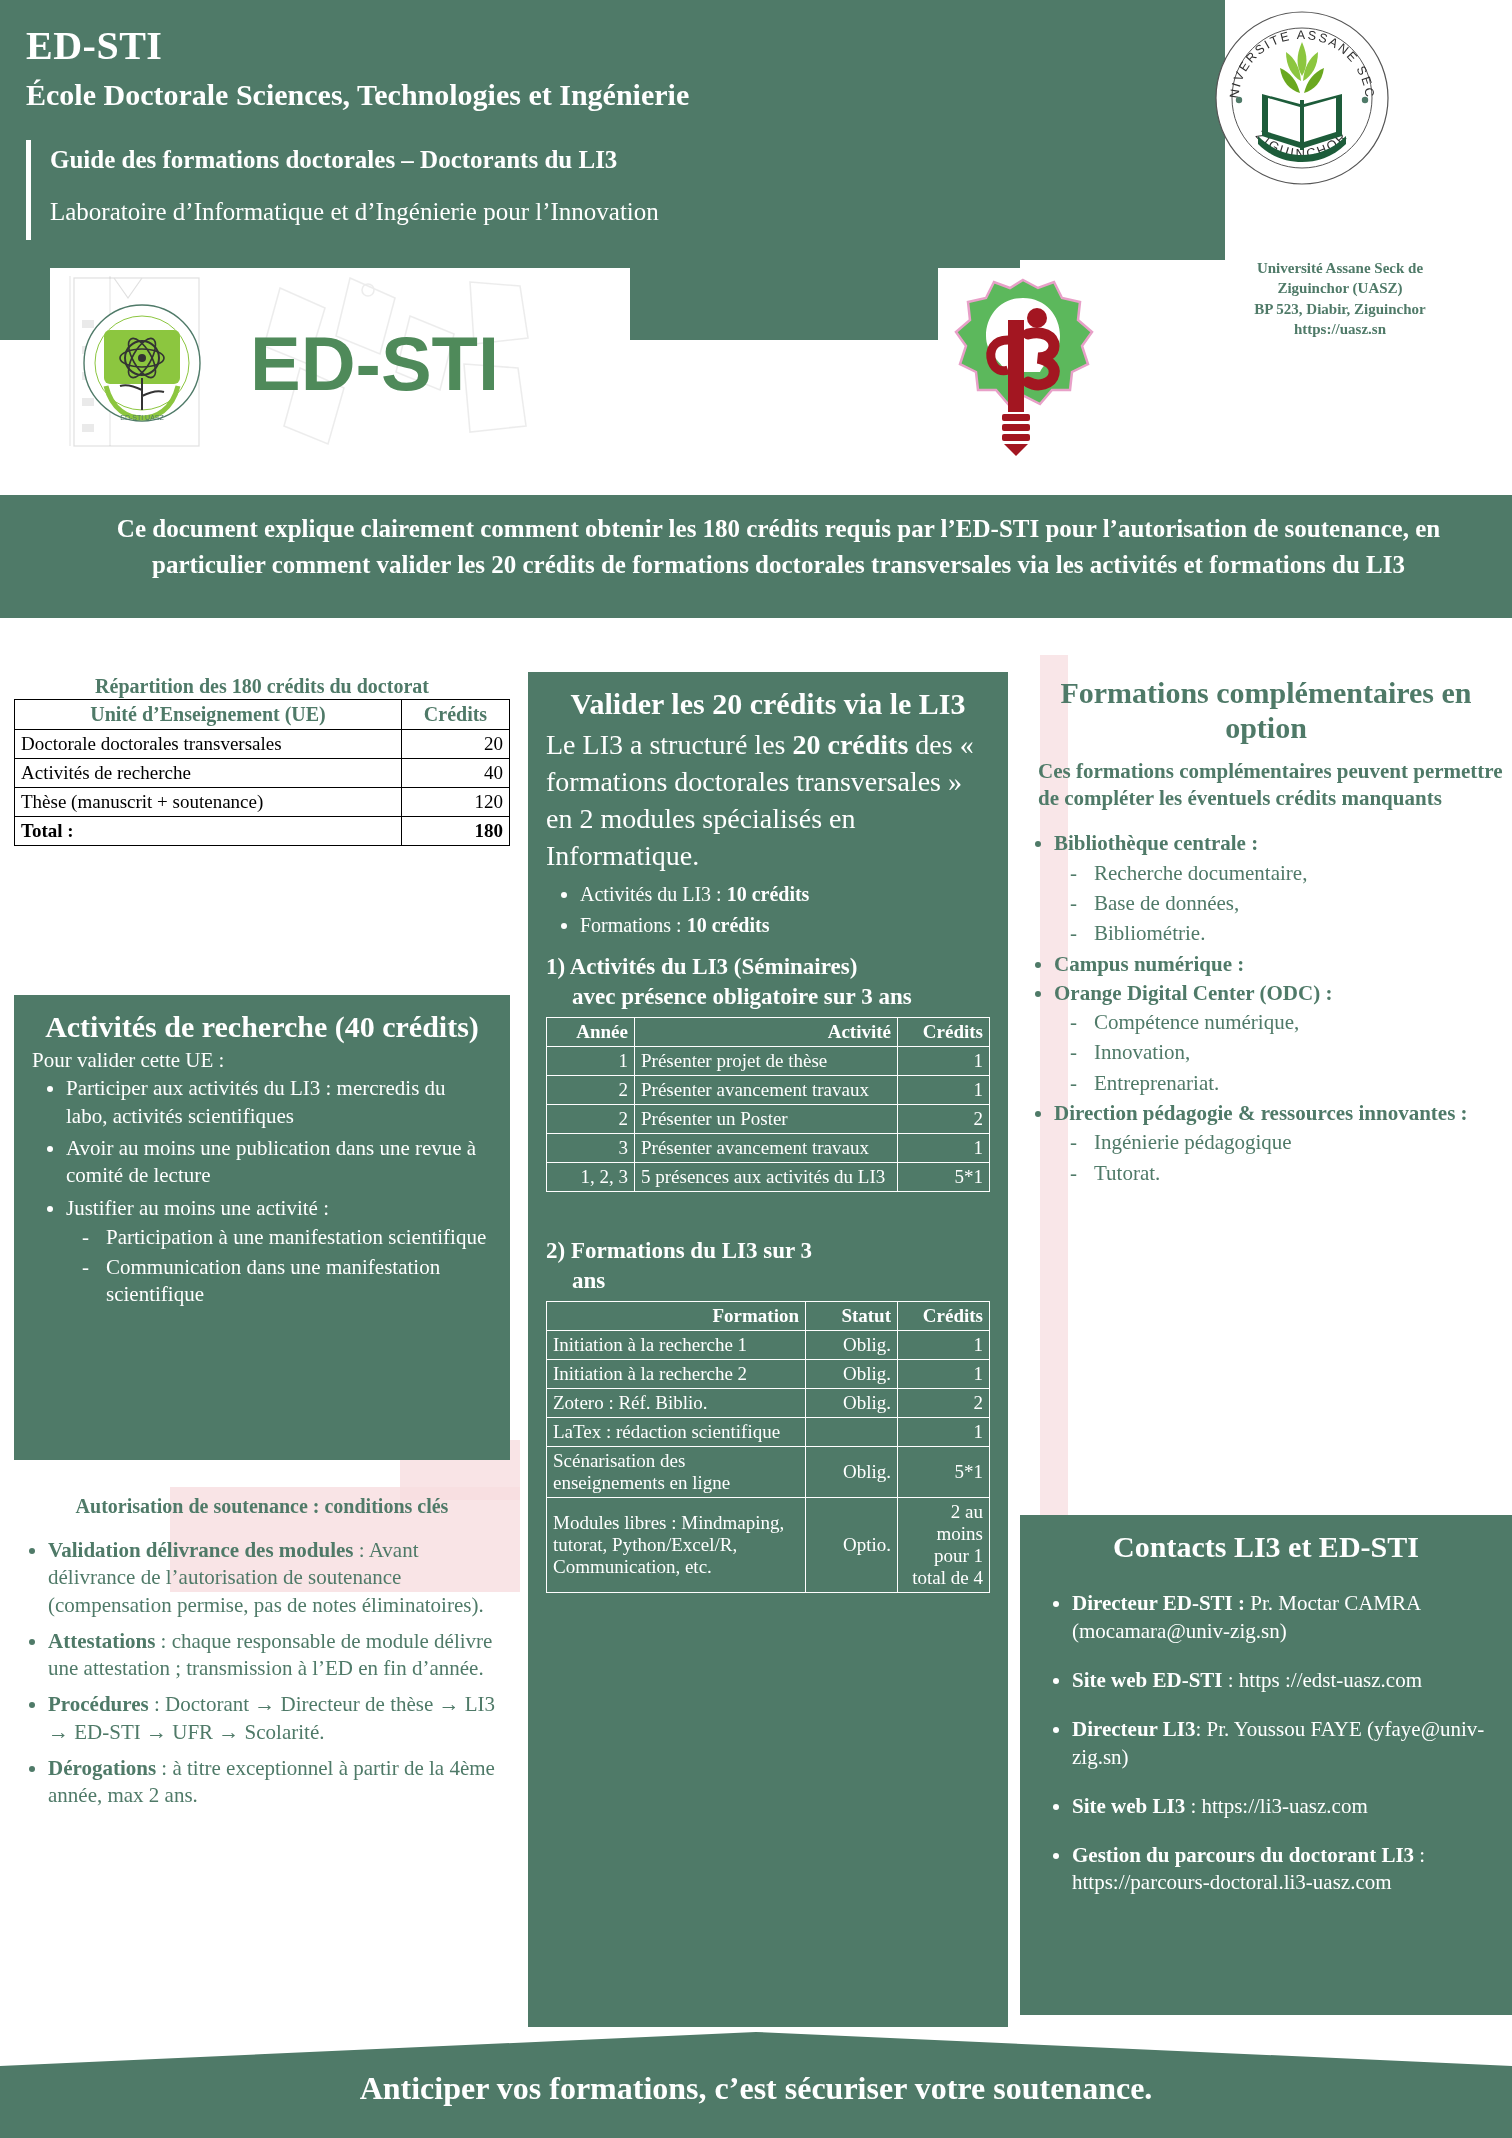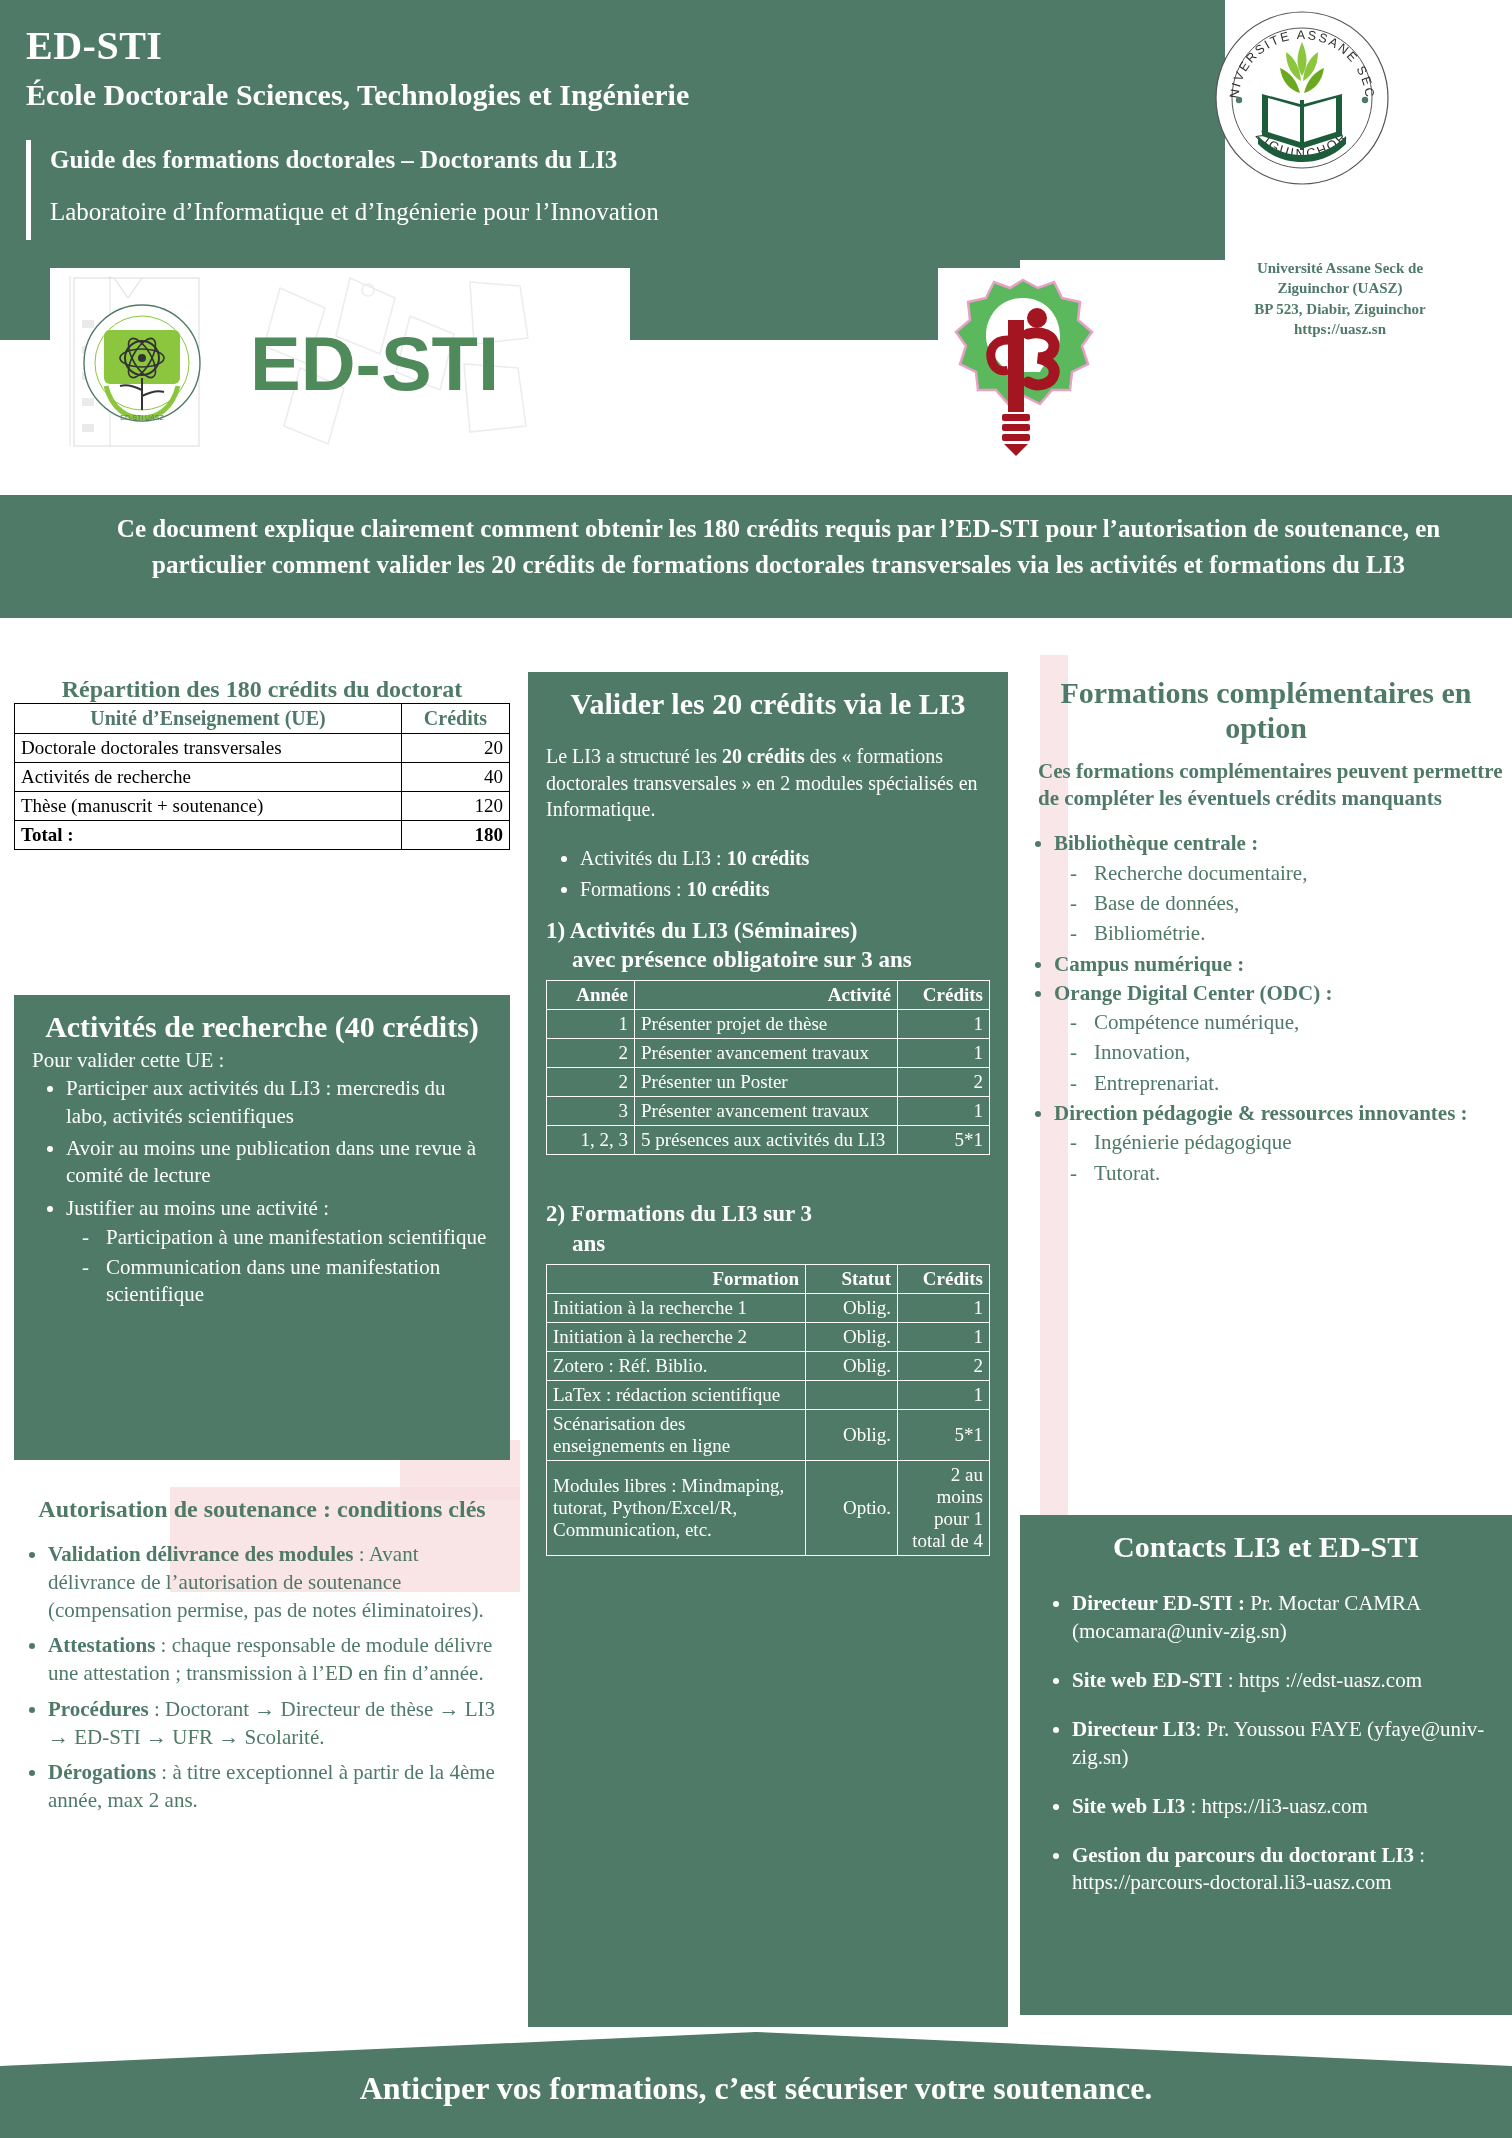--- a/index.html
+++ b/index.html
@@ -76,21 +76,21 @@
     left:1040px; top:655px; width:28px; height:930px; opacity:.75;
   }
   #pink-h {
     left:170px; top:1487px; width:350px; height:105px; opacity:.8;
   }
   #pink-m { left:400px; top:1440px; width:120px; height:60px; opacity:.8; }
 
   
   #col1 { position:absolute; left:14px; top:675px; width:496px; }
   .coltitle {
-    color:#4f7a68; font-size:24px; font-weight:bold; text-align:center;
+    color:#4f7a68; font-size:20px; font-weight:bold; text-align:center;
     line-height:1.18;
   }
   table.t { border-collapse:collapse; width:100%; font-size:19px; }
   table.t td, table.t th { border:1.4px solid #000; padding:3px 6px; }
   table.t thead th { color:#4f7a68; font-weight:bold; text-align:center; font-size:20px; }
   .ccenter { text-align:right; }
   .bold { font-weight:bold; }
 
   #box-rech {
     position:absolute; left:14px; top:995px; width:496px; height:465px;
@@ -109,21 +109,21 @@
 
   #sec-autor { position:absolute; left:14px; top:1495px; width:496px; }
   #sec-autor ul.b > li { font-size:21px; color:#4f7a68; line-height:1.32; margin-bottom:8px; }
   #sec-autor b { font-weight:bold; }
 
   
   #col2 {
     position:absolute; left:528px; top:672px; width:480px; height:1355px;
     background:#4f7a68; color:#ffffff; padding:14px 18px 0 18px;
   }
-  #col2 p { margin:22px 0; font-size:20px; line-height:1.32; }
+  #col2 p { margin:6px 0; font-size:28px; line-height:1.32; }
   #col2 ul.b > li { font-size:20px; }
   .subhead { font-size:23px; font-weight:bold; line-height:1.28; margin:14px 0 6px 0; }
   .subhead .ind { display:block; padding-left:26px; }
   table.tw { border-collapse:collapse; width:100%; font-size:19px; color:#fff; }
   table.tw td, table.tw th { border:1.3px solid #ffffff; padding:3px 6px; }
   table.tw th { font-weight:bold; text-align:right; }
 
   
   #col3 { position:absolute; left:1020px; top:675px; width:492px; }
   #col3 .coltitle { font-size:30px; }

